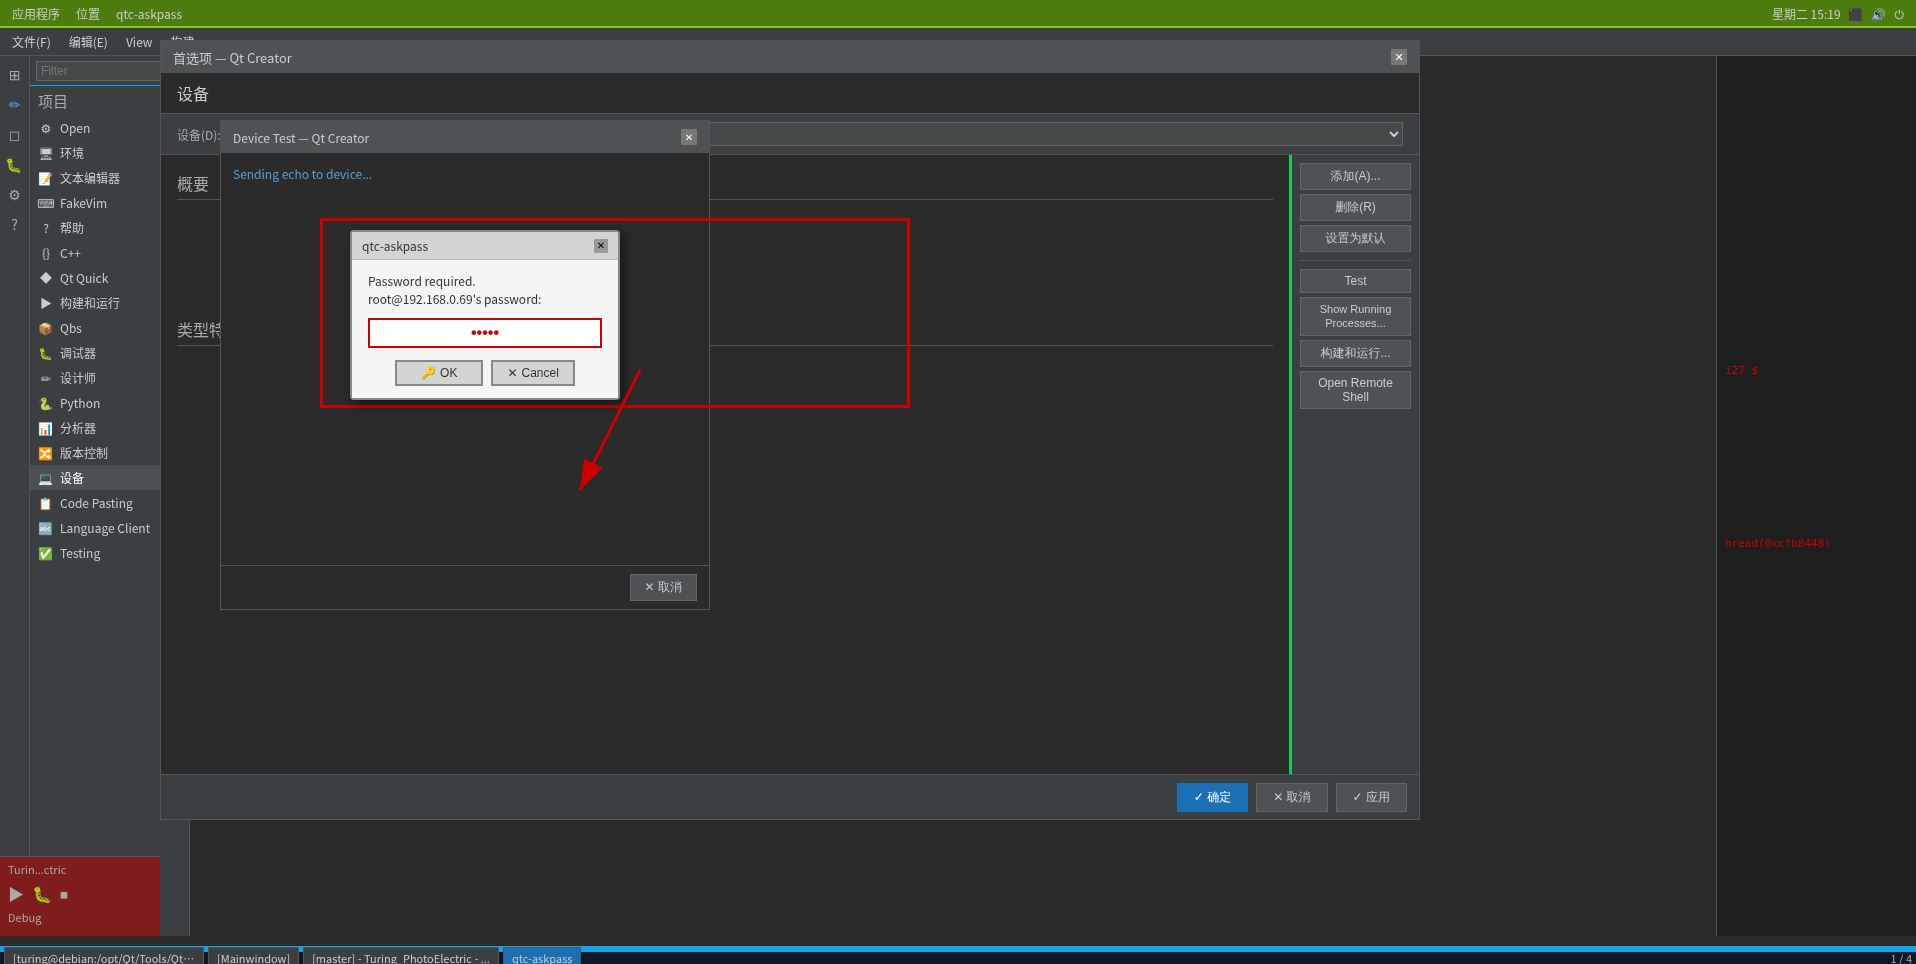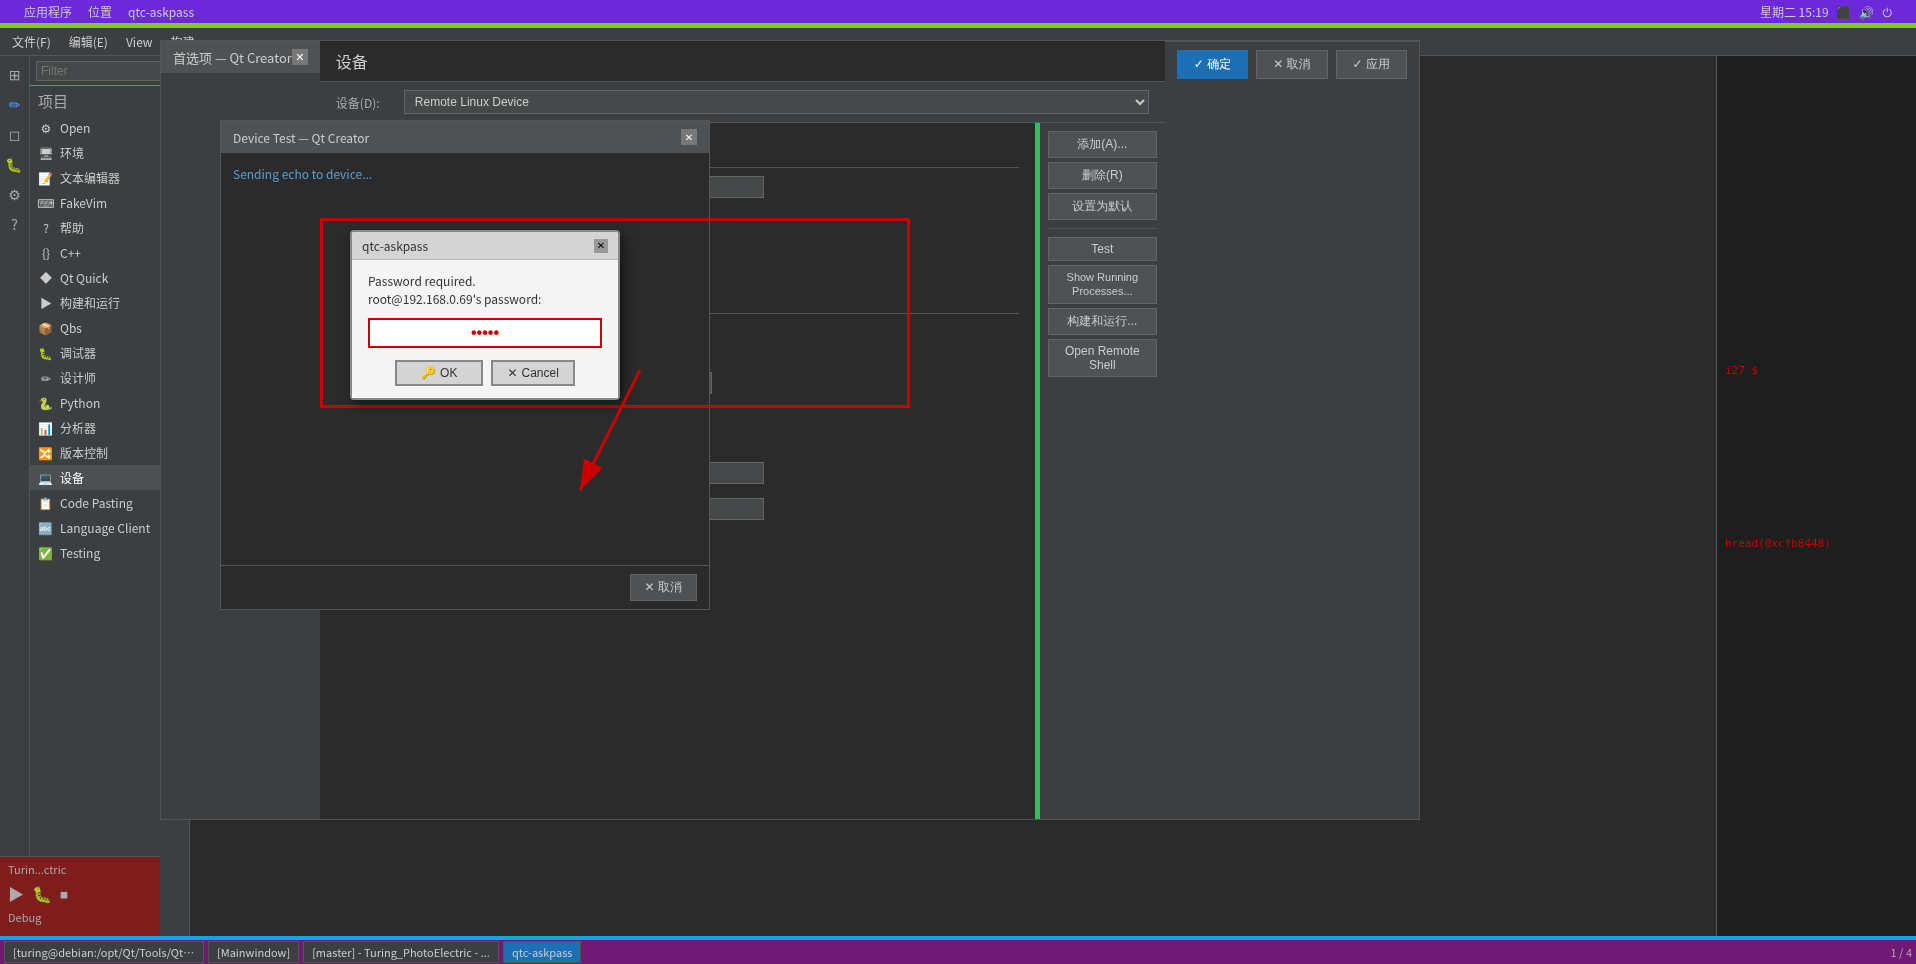--- a/index.html
+++ b/index.html
@@ -10,26 +10,26 @@
       color: #ccc;
       width: 1916px;
       height: 964px;
       overflow: hidden;
       position: relative;
     }
 
     
     .top-bar {
       height: 28px;
-      background: #6d28d9;
+      background: #4d7c0f;
       display: flex;
       align-items: center;
       justify-content: space-between;
-      padding: 0 24px;
-      border-bottom: 5px solid #84cc16;
+      padding: 0 12px;
+      border-bottom: 2px solid #84cc16;
     }
     .top-bar-left { display: flex; gap: 16px; font-size: 12px; color: #ccc; }
     .top-bar-right { display: flex; align-items: center; gap: 8px; font-size: 12px; color: #ccc; }
 
     
     .menu-bar {
       height: 28px;
       background: #3c3f41;
       display: flex;
       align-items: center;
@@ -97,21 +97,21 @@
     
     .preferences-dialog {
       position: absolute;
       top: 40px;
       left: 160px;
       width: 1260px;
       height: 780px;
       background: #3c3f41;
       border: 1px solid #555;
       display: flex;
-      flex-direction: row;
+      flex-direction: column;
     }
     .dialog-title-bar {
       height: 32px;
       background: #4e5254;
       display: flex;
       align-items: center;
       justify-content: space-between;
       padding: 0 12px;
       font-size: 13px;
       color: #ccc;
@@ -214,21 +214,21 @@
     .radio-label { font-size: 12px; color: #ccc; display: flex; align-items: center; gap: 4px; }
 
     
     .devices-right-buttons {
       width: 130px;
       padding: 8px;
       display: flex;
       flex-direction: column;
       gap: 4px;
       background: #3c3f41;
-      border-left: 5px solid #22c55e;
+      border-left: 3px solid #22c55e;
     }
     .right-btn {
       background: #4e5254;
       border: 1px solid #646464;
       color: #ccc;
       padding: 4px 8px;
       font-size: 12px;
       cursor: pointer;
       text-align: center;
     }
@@ -416,23 +416,23 @@
       background: #1e1e1e;
       border-left: 1px solid #555;
       color: #cc0000;
       font-size: 11px;
       padding: 8px;
       font-family: monospace;
     }
 
     
     .taskbar {
-      height: 28px;
-      background: #701a75;
-      border-top: 4px solid #0ea5e9;
+      height: 18px;
+      background: #0f172a;
+      border-top: 6px solid #0ea5e9;
       display: flex;
       align-items: center;
       padding: 0 4px;
       gap: 4px;
       font-size: 11px;
       color: #ccc;
       position: absolute;
       bottom: 0;
       left: 0;
       right: 0;

